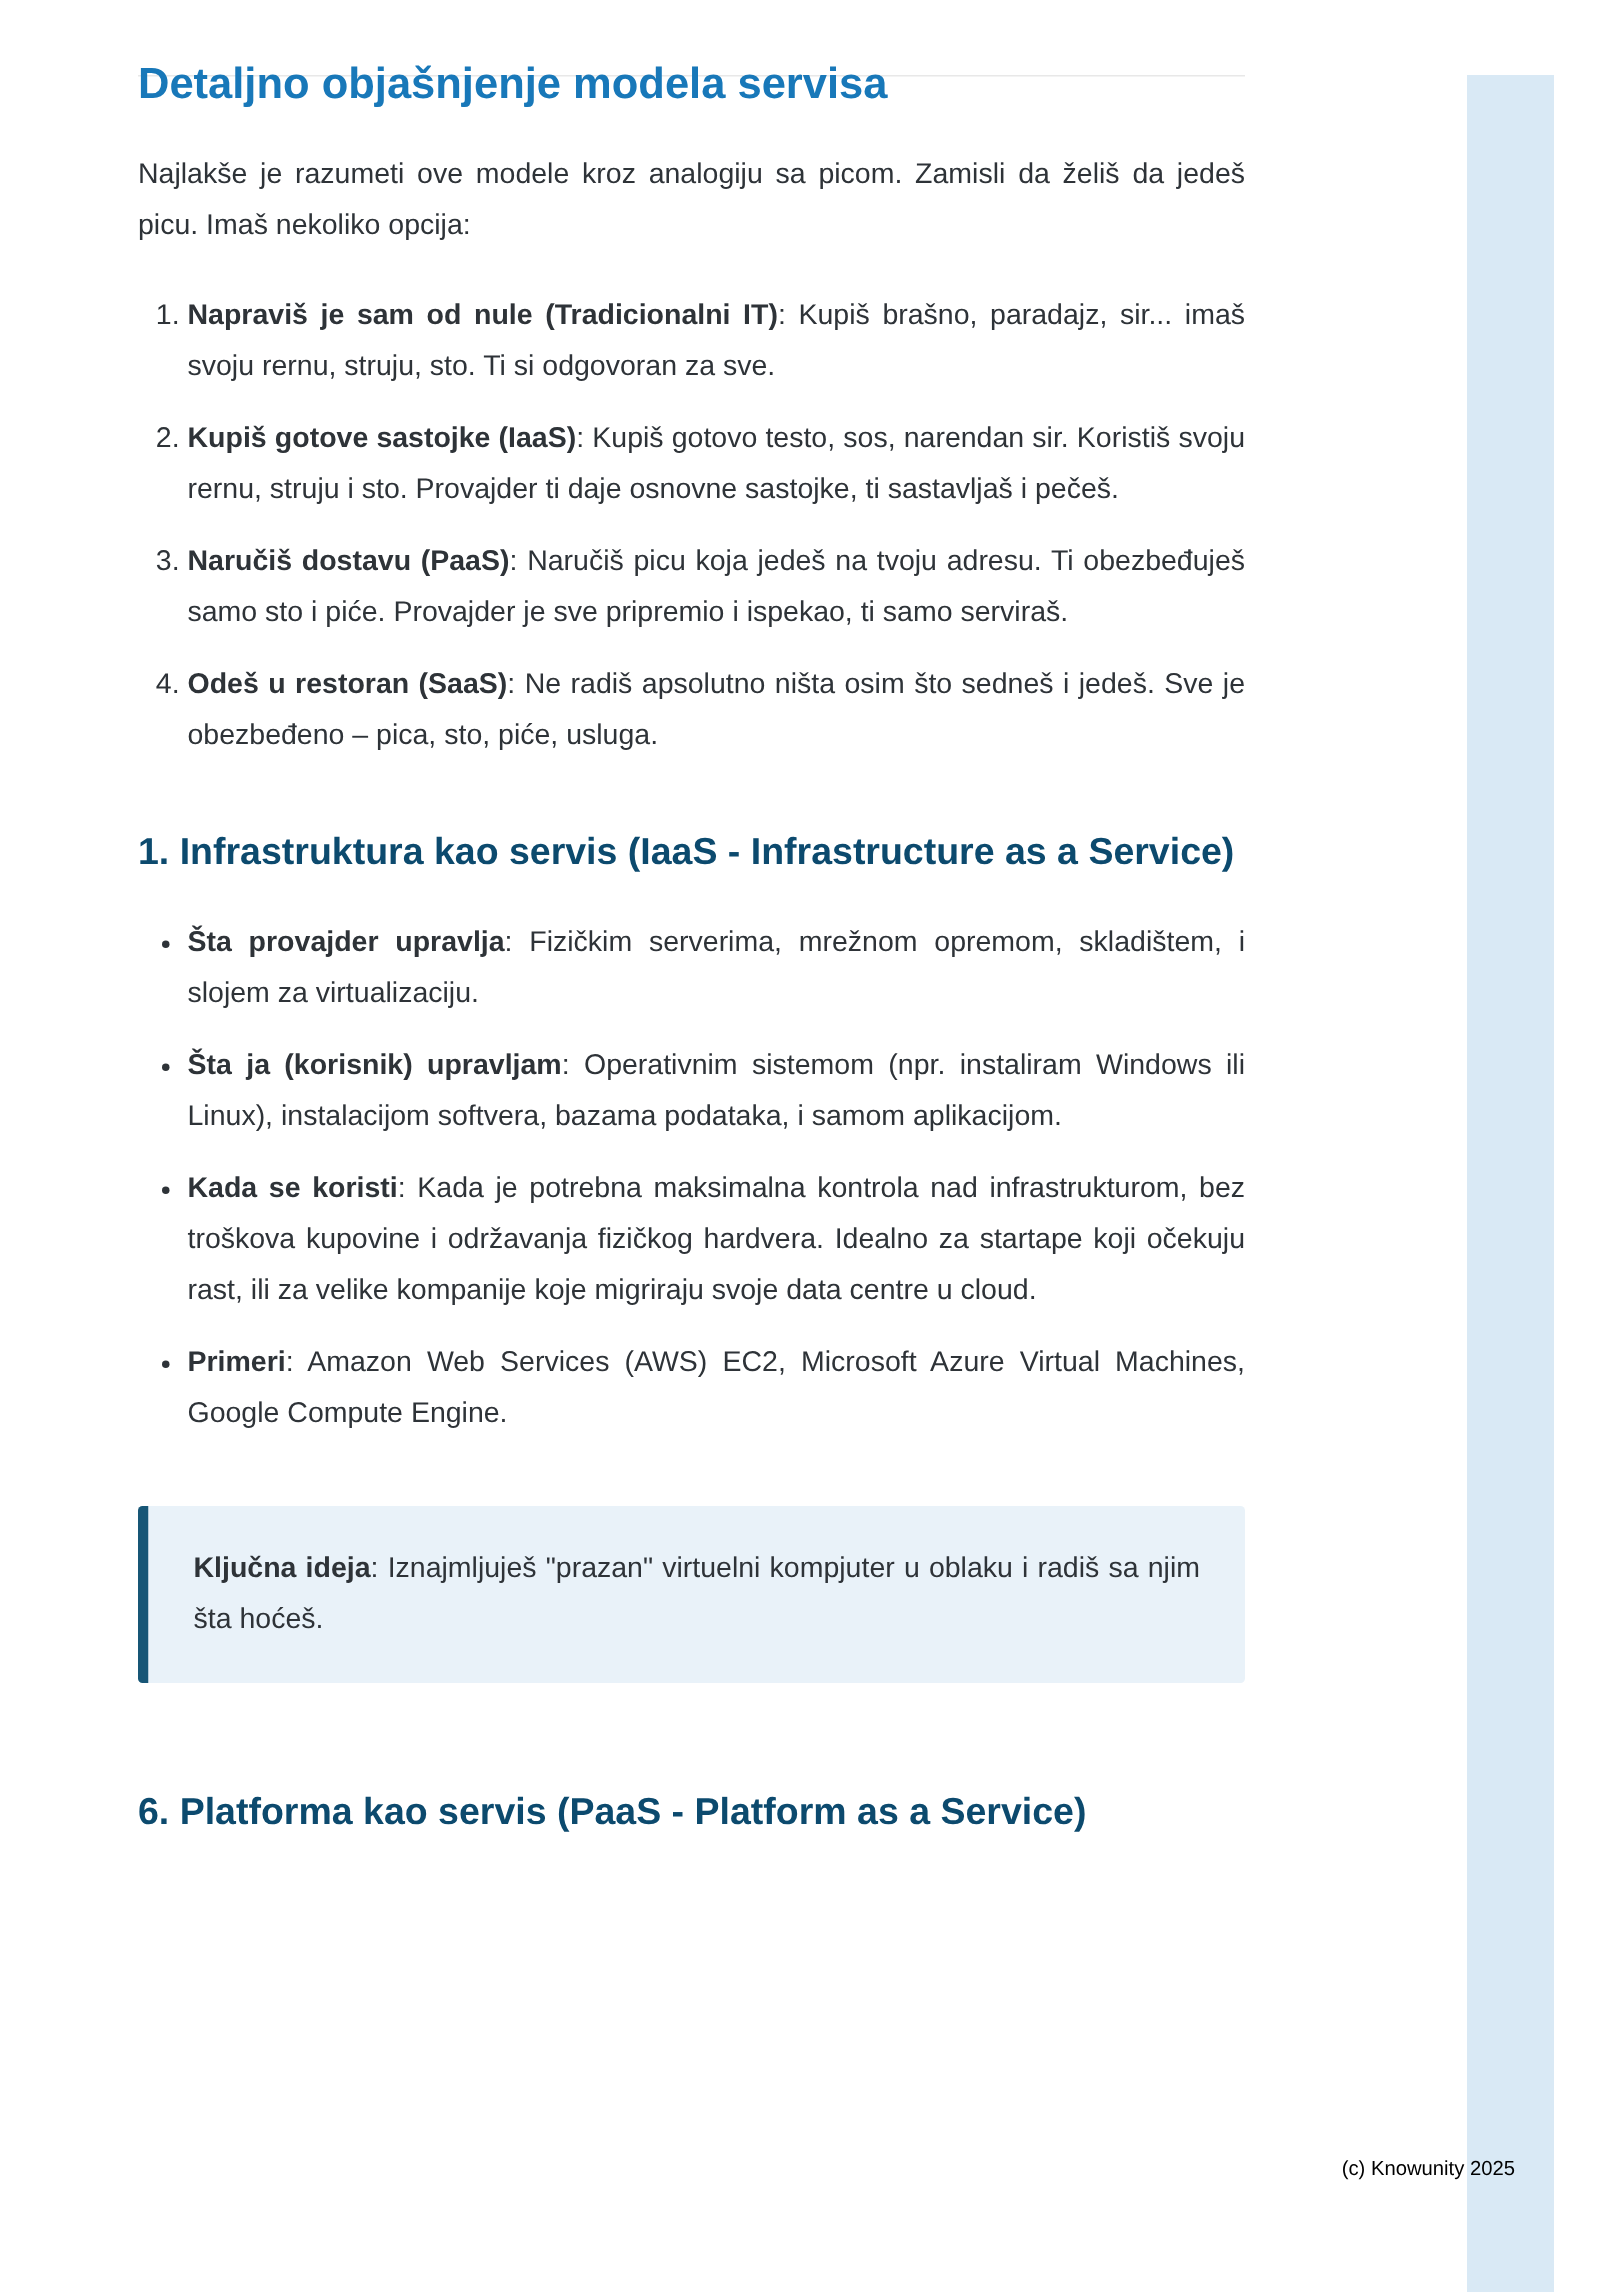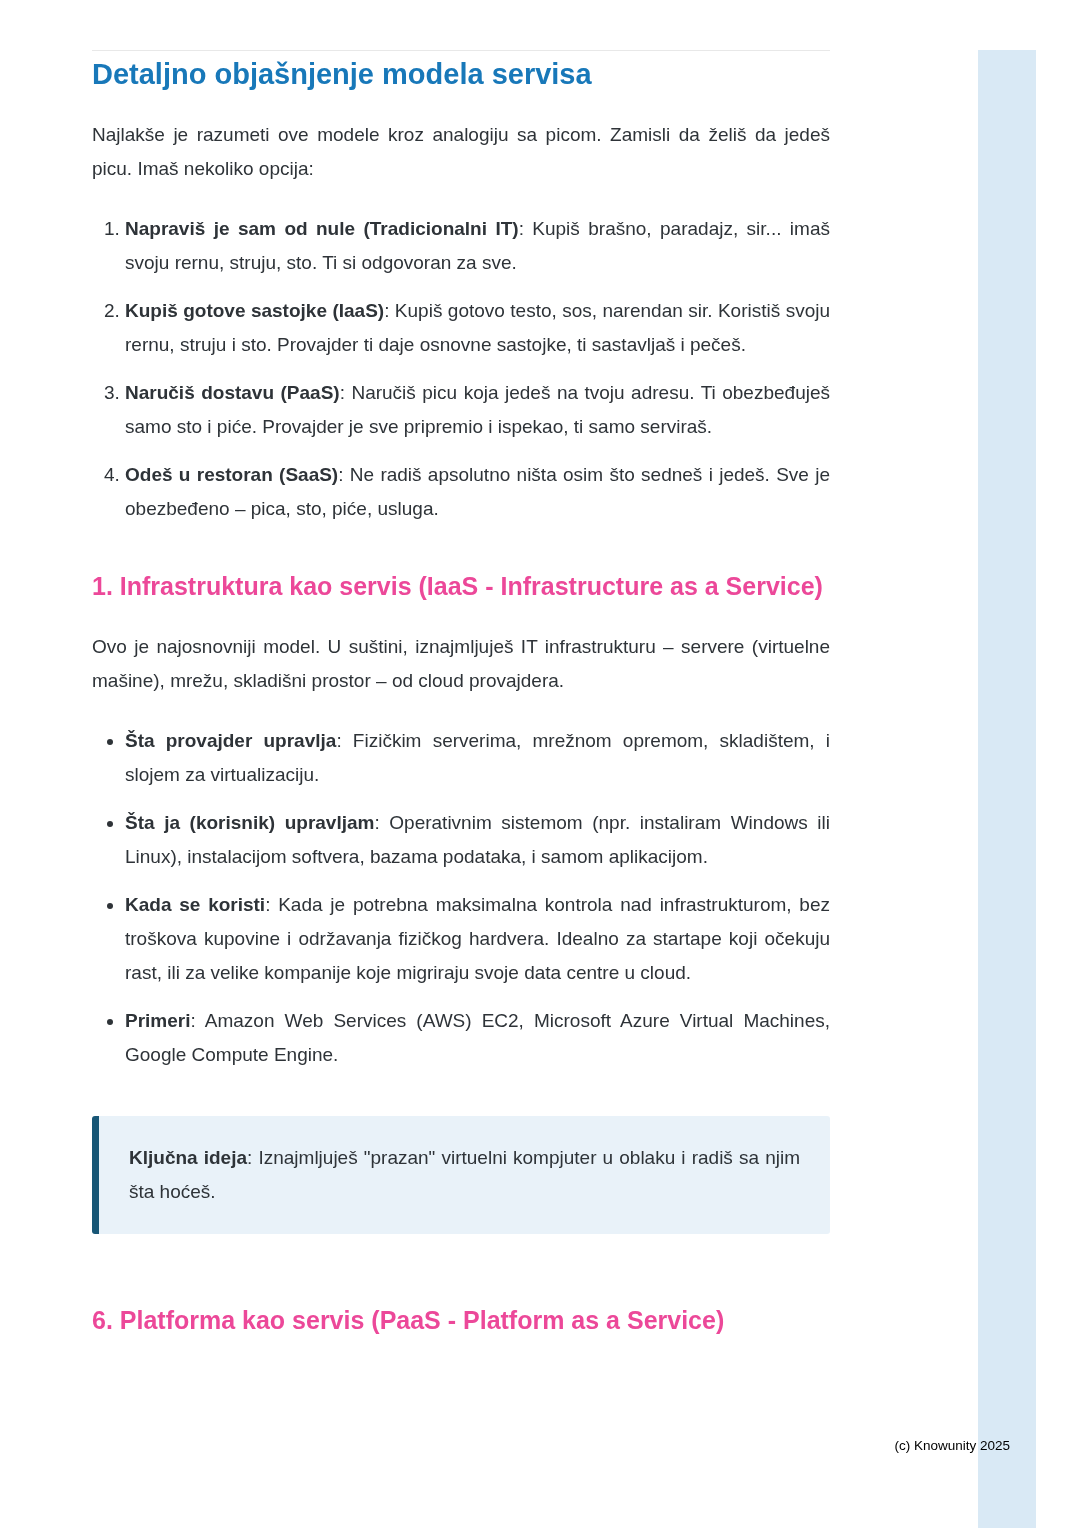--- a/index.html
+++ b/index.html
@@ -24,38 +24,38 @@
   .side-strip {
     position: absolute;
     left: 978px; top: 50px;
     width: 58px; height: 1478px;
     background: #d9e9f5;
   }
   .content {
     position: absolute;
     left: 92px; top: 0;
     width: 738px;
-    padding-top: 56px;
+    padding-top: 38px;
     color: #2e3338;
     font-size: 19px;
     line-height: 34px;
   }
   h1 {
     margin: 0 0 26px 0;
     font-size: 29px;
     line-height: 36px;
     font-weight: bold;
     color: #1878b9;
   }
   h2 {
     margin: 42px 0 26px 0;
     font-size: 25px;
     line-height: 36px;
     font-weight: bold;
-    color: #ec4899;
+    color: #0c4a6e;
   }
   h2.last-heading { margin-top: 68px; }
   .para {
     margin: 16px 0 26px 0;
     text-align: justify;
   }
   ol.num-list, ul.bullet-list {
     margin: 18px 0 26px 0;
     padding: 0 0 0 33px;
   }
@@ -104,21 +104,20 @@
         <strong class="lead">Naručiš dostavu (PaaS)</strong><span>: Naručiš picu koja jedeš na tvoju adresu. Ti obezbeđuješ samo sto i piće. Provajder je sve pripremio i ispekao, ti samo serviraš.</span>
       </li>
       <li>
         <strong class="lead">Odeš u restoran (SaaS)</strong><span>: Ne radiš apsolutno ništa osim što sedneš i jedeš. Sve je obezbeđeno – pica, sto, piće, usluga.</span>
       </li>
     </ol>
 
 
     <h2>1. Infrastruktura kao servis (IaaS - Infrastructure as a Service)</h2>
 
-    <p class="para">Ovo je najosnovniji model. U suštini, iznajmljuješ IT infrastrukturu – servere (virtuelne mašine), mrežu, skladišni prostor – od cloud provajdera.</p>
 
     <ul class="bullet-list">
       <li>
         <strong class="lead">Šta provajder upravlja</strong><span>: Fizičkim serverima, mrežnom opremom, skladištem, i slojem za virtualizaciju.</span>
       </li>
       <li>
         <strong class="lead">Šta ja (korisnik) upravljam</strong><span>: Operativnim sistemom (npr. instaliram Windows ili Linux), instalacijom softvera, bazama podataka, i samom aplikacijom.</span>
       </li>
       <li>
         <strong class="lead">Kada se koristi</strong><span>: Kada je potrebna maksimalna kontrola nad infrastrukturom, bez troškova kupovine i održavanja fizičkog hardvera. Idealno za startape koji očekuju rast, ili za velike kompanije koje migriraju svoje data centre u cloud.</span>

